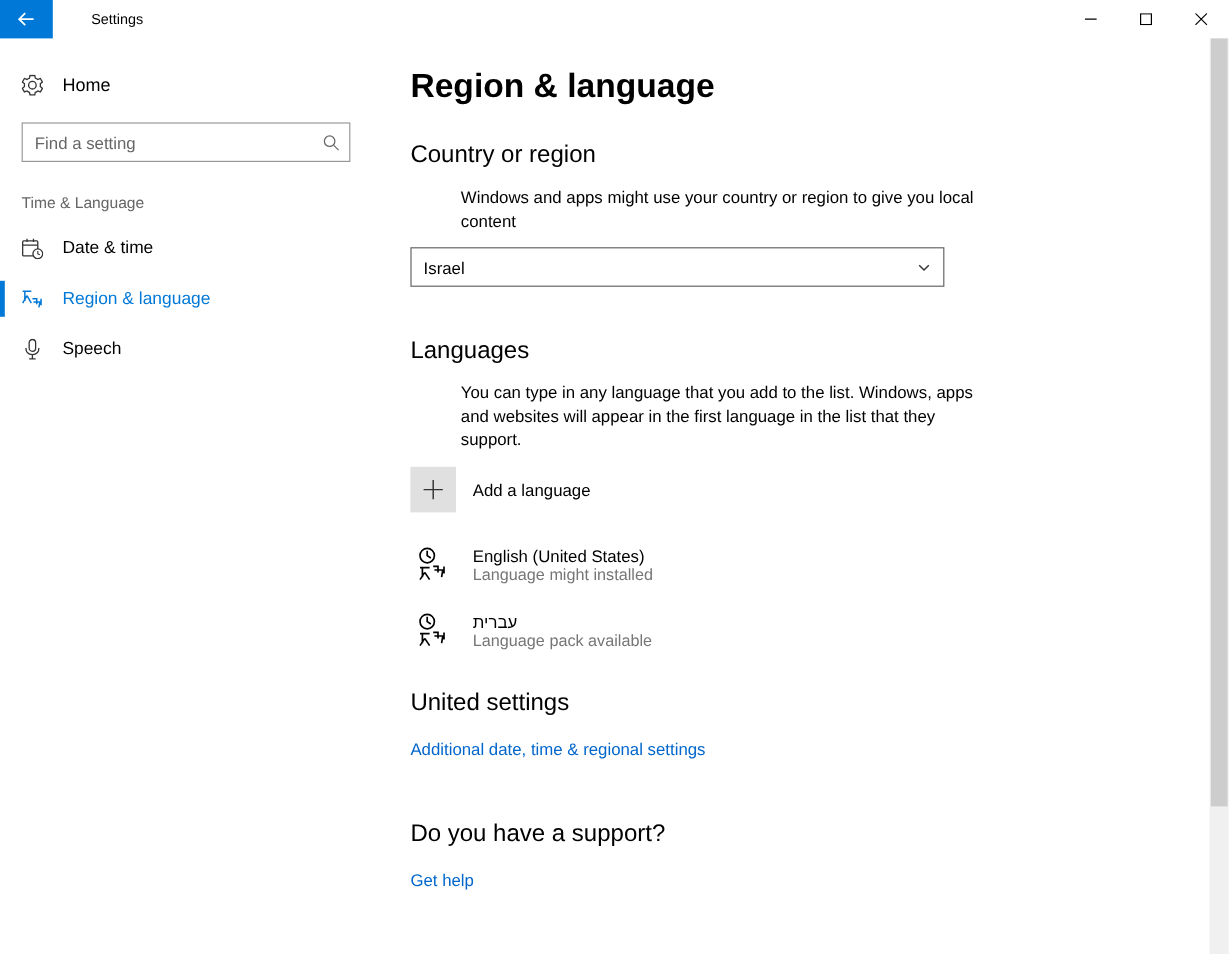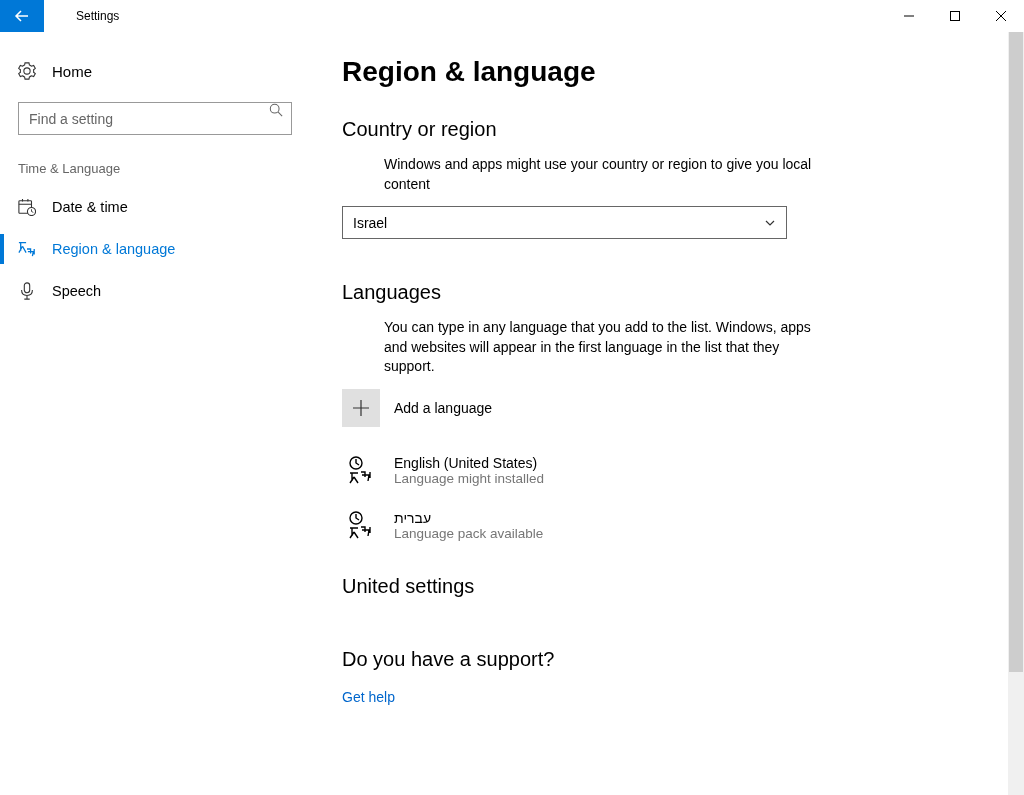--- a/index.html
+++ b/index.html
@@ -66,20 +66,21 @@
     }
     .home-item span {
       font-size: 15px;
       color: #000;
     }
     .search-box {
       margin: 12px 18px 22px 18px;
       border: 1px solid #999;
       height: 33px;
       display: flex;
+      align-items: center;
       padding: 0 8px 0 10px;
     }
     .search-box input {
       flex: 1;
       border: none;
       outline: none;
       font-size: 14px;
       color: #555;
       background: transparent;
     }
@@ -362,20 +363,21 @@
         </svg>
       </div>
       <div class="lang-text">
         <span class="lang-name">עברית</span>
         <span class="lang-status">Language pack available</span>
       </div>
     </div>
 
     <div class="related">
       <h2 class="section-title">United settings</h2>
+      <a class="link">Additional date, time &amp; regional settings</a>
     </div>
 
     <div class="question">
       <h2 class="section-title">Do you have a support?</h2>
       <a class="link">Get help</a>
     </div>
   </div>
 </div>
 
 <div class="scrollbar-track"></div>

